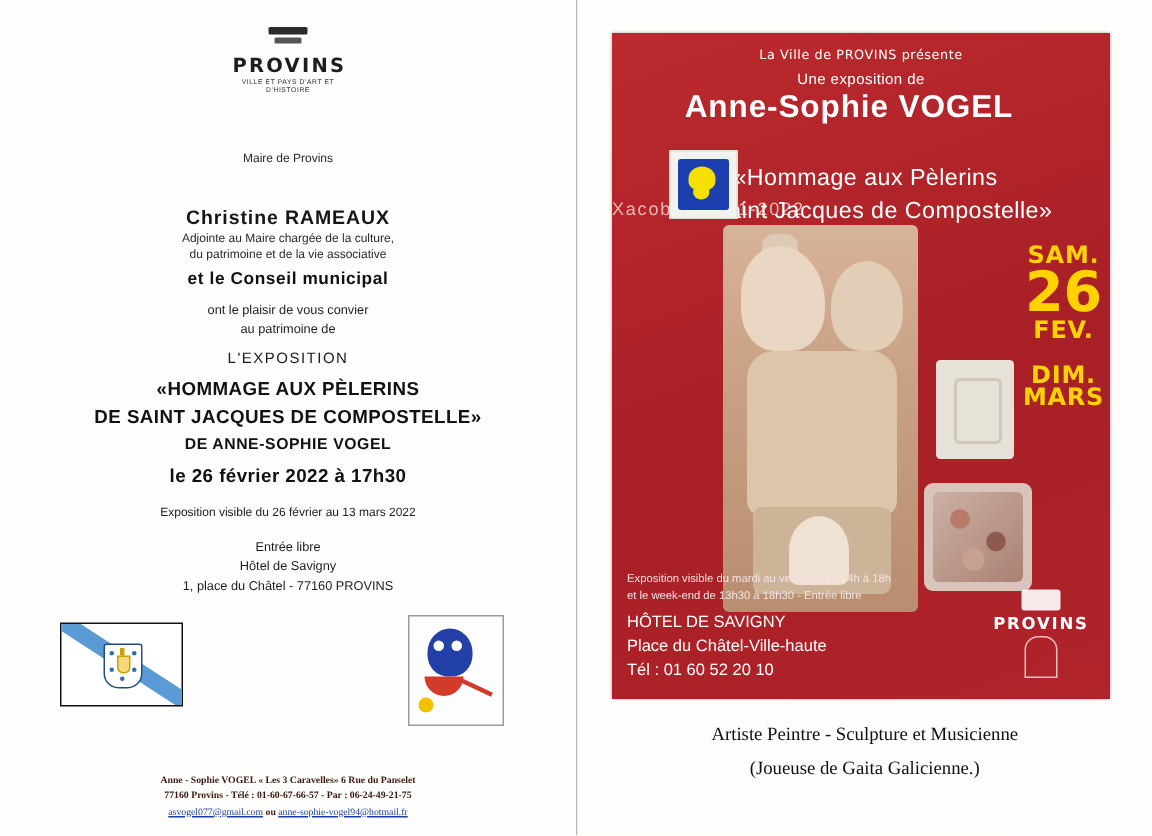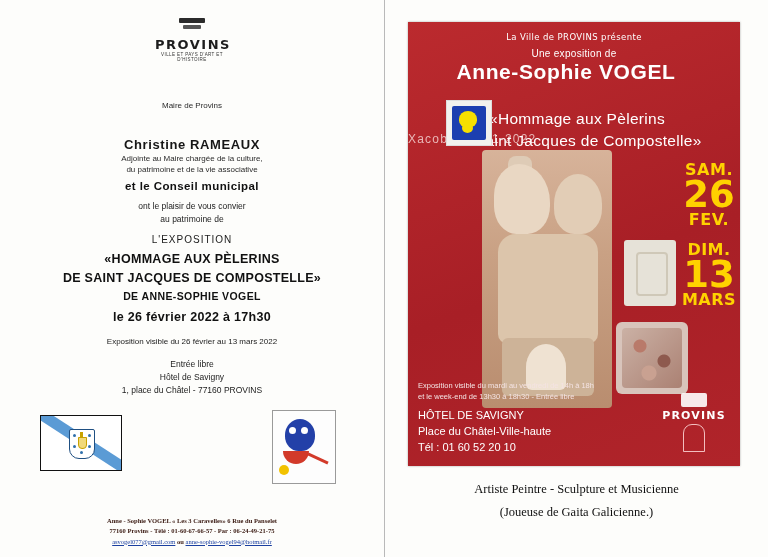--- a/index.html
+++ b/index.html
@@ -615,21 +615,20 @@
         <div class="shellA"></div>
         <div class="shellB"></div>
       </div>
 
       <div class="datecol">
         <div class="dw">SAM.</div>
         <div class="dn">26</div>
         <div class="dm">FEV.</div>
         <div class="gap"></div>
         <div class="dw">DIM.</div>
-        <div class="dn">13</div>
         <div class="dm">MARS</div>
       </div>
 
       <div class="sculpt-main">
         <div class="comb"></div>
         <div class="rooster"></div>
         <div class="head2"></div>
         <div class="torso"></div>
         <div class="base"></div>
         <div class="figure"></div>

